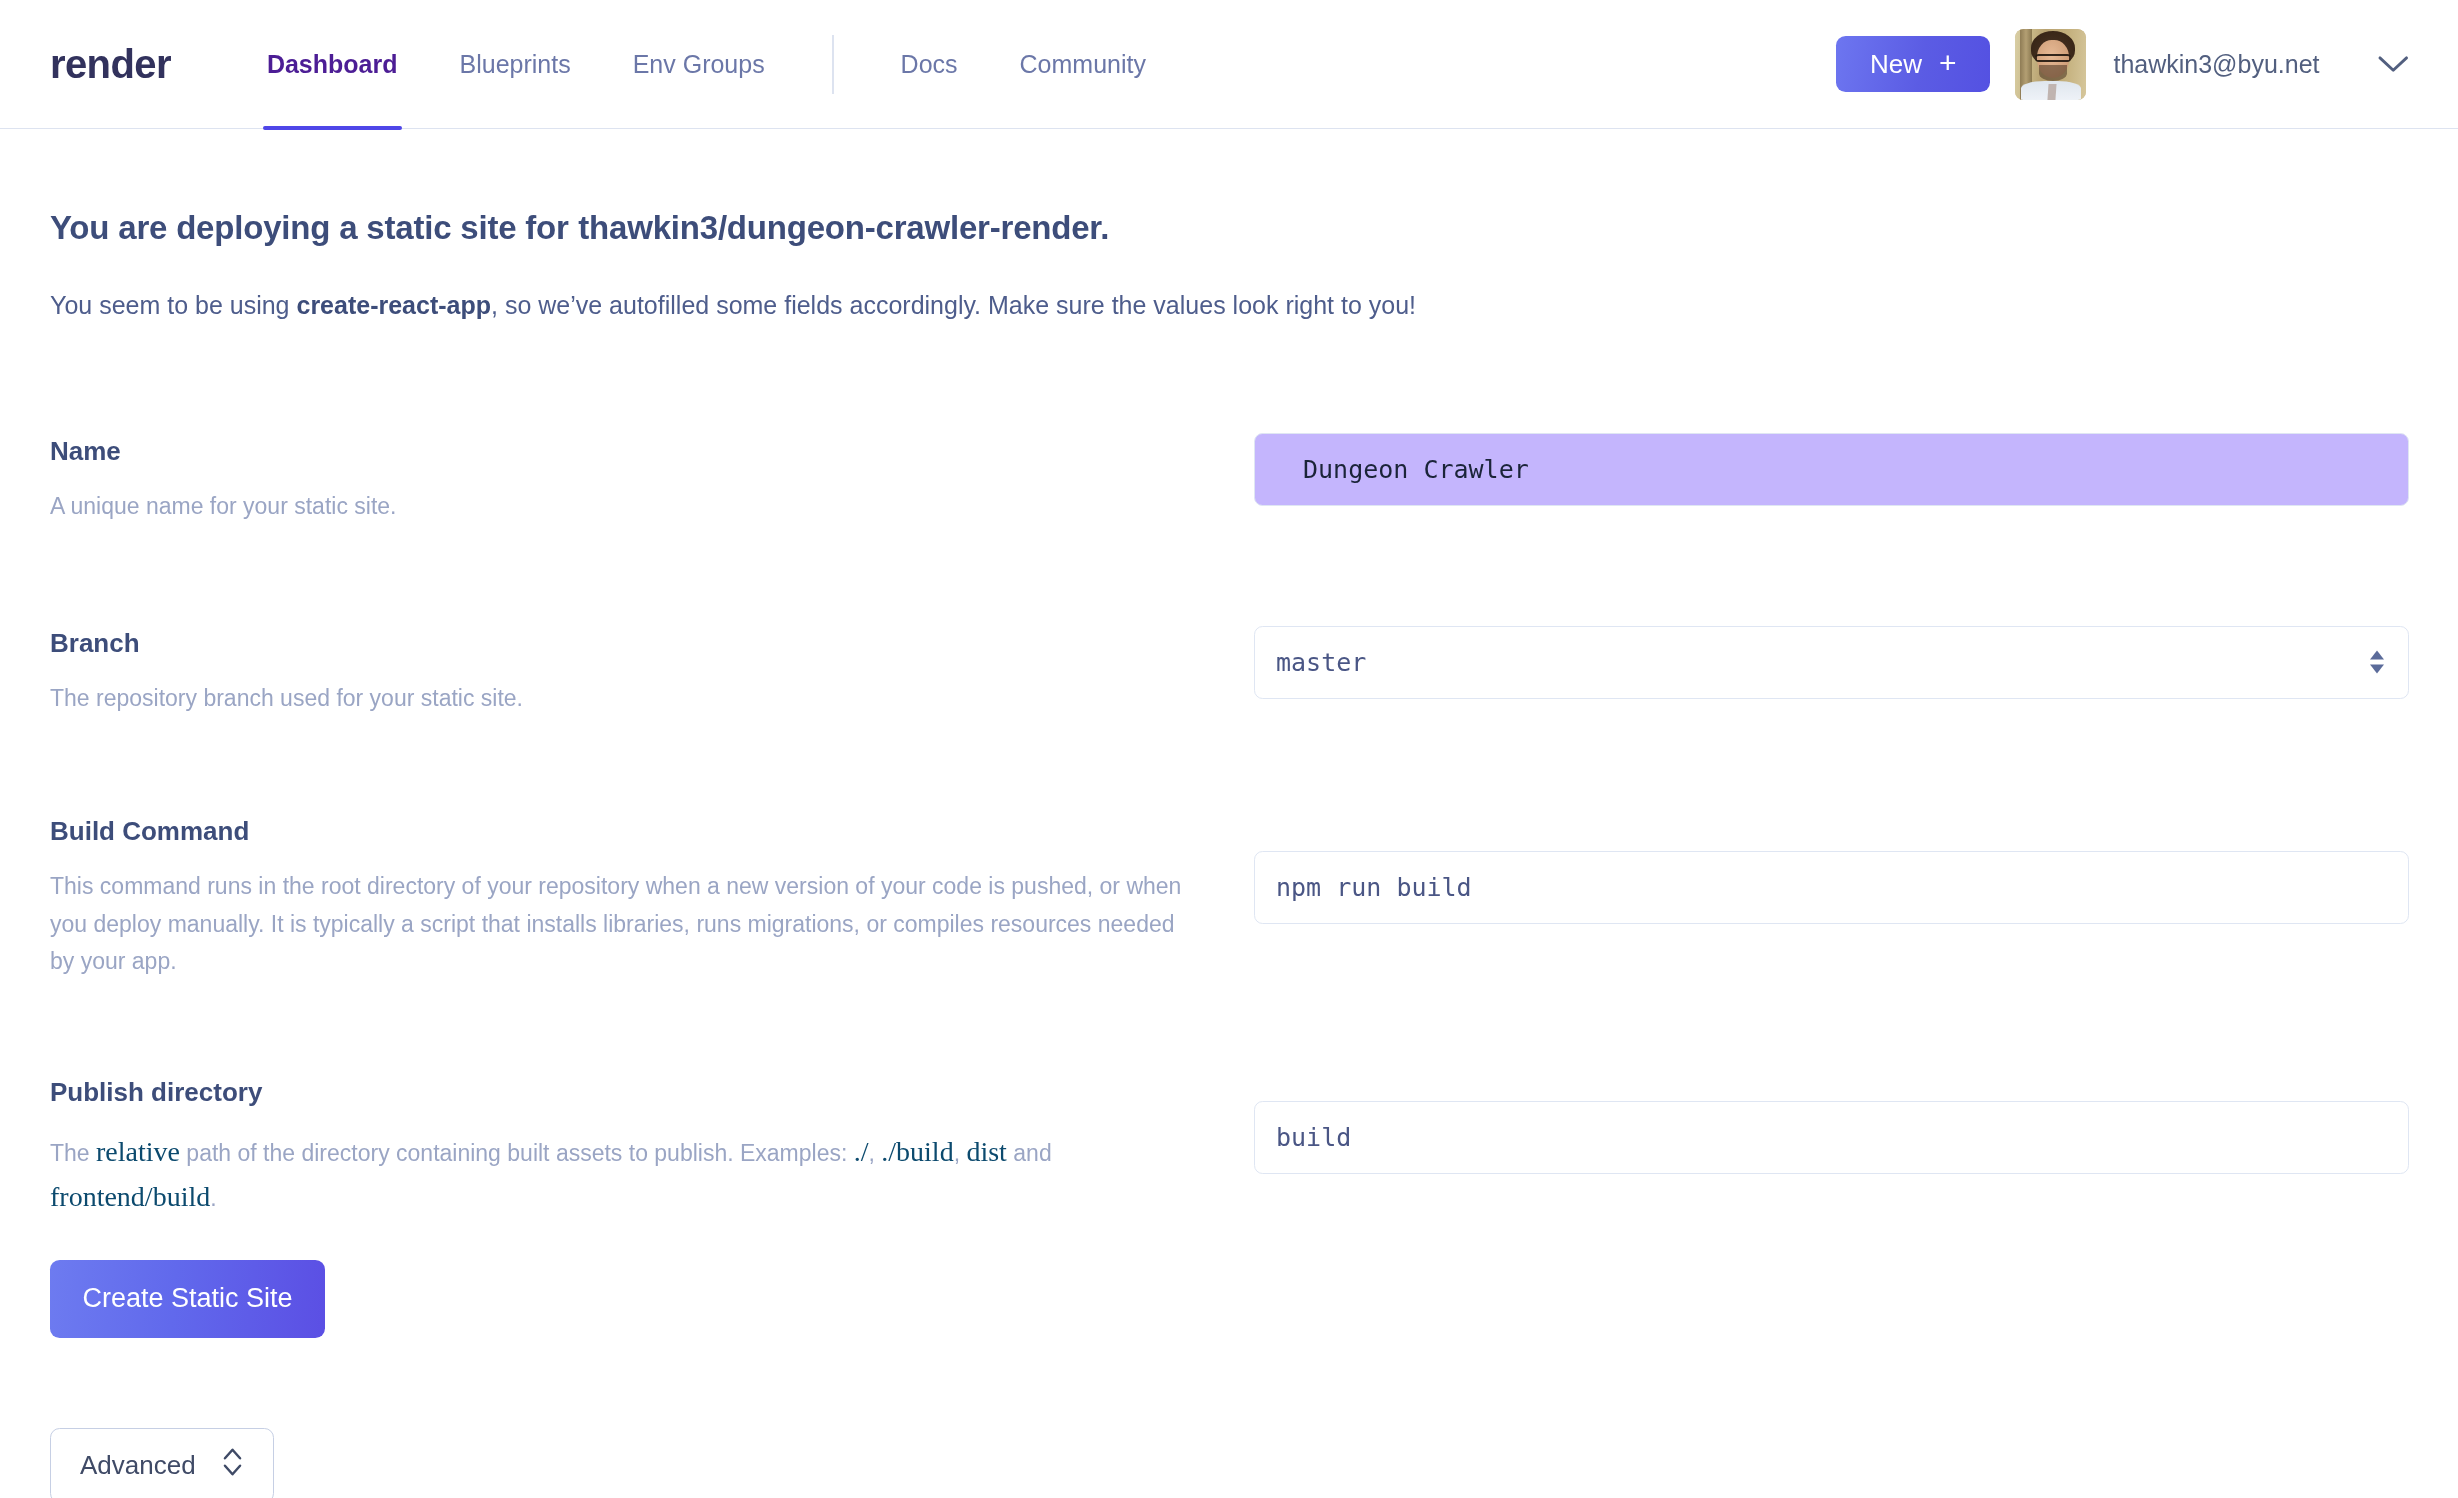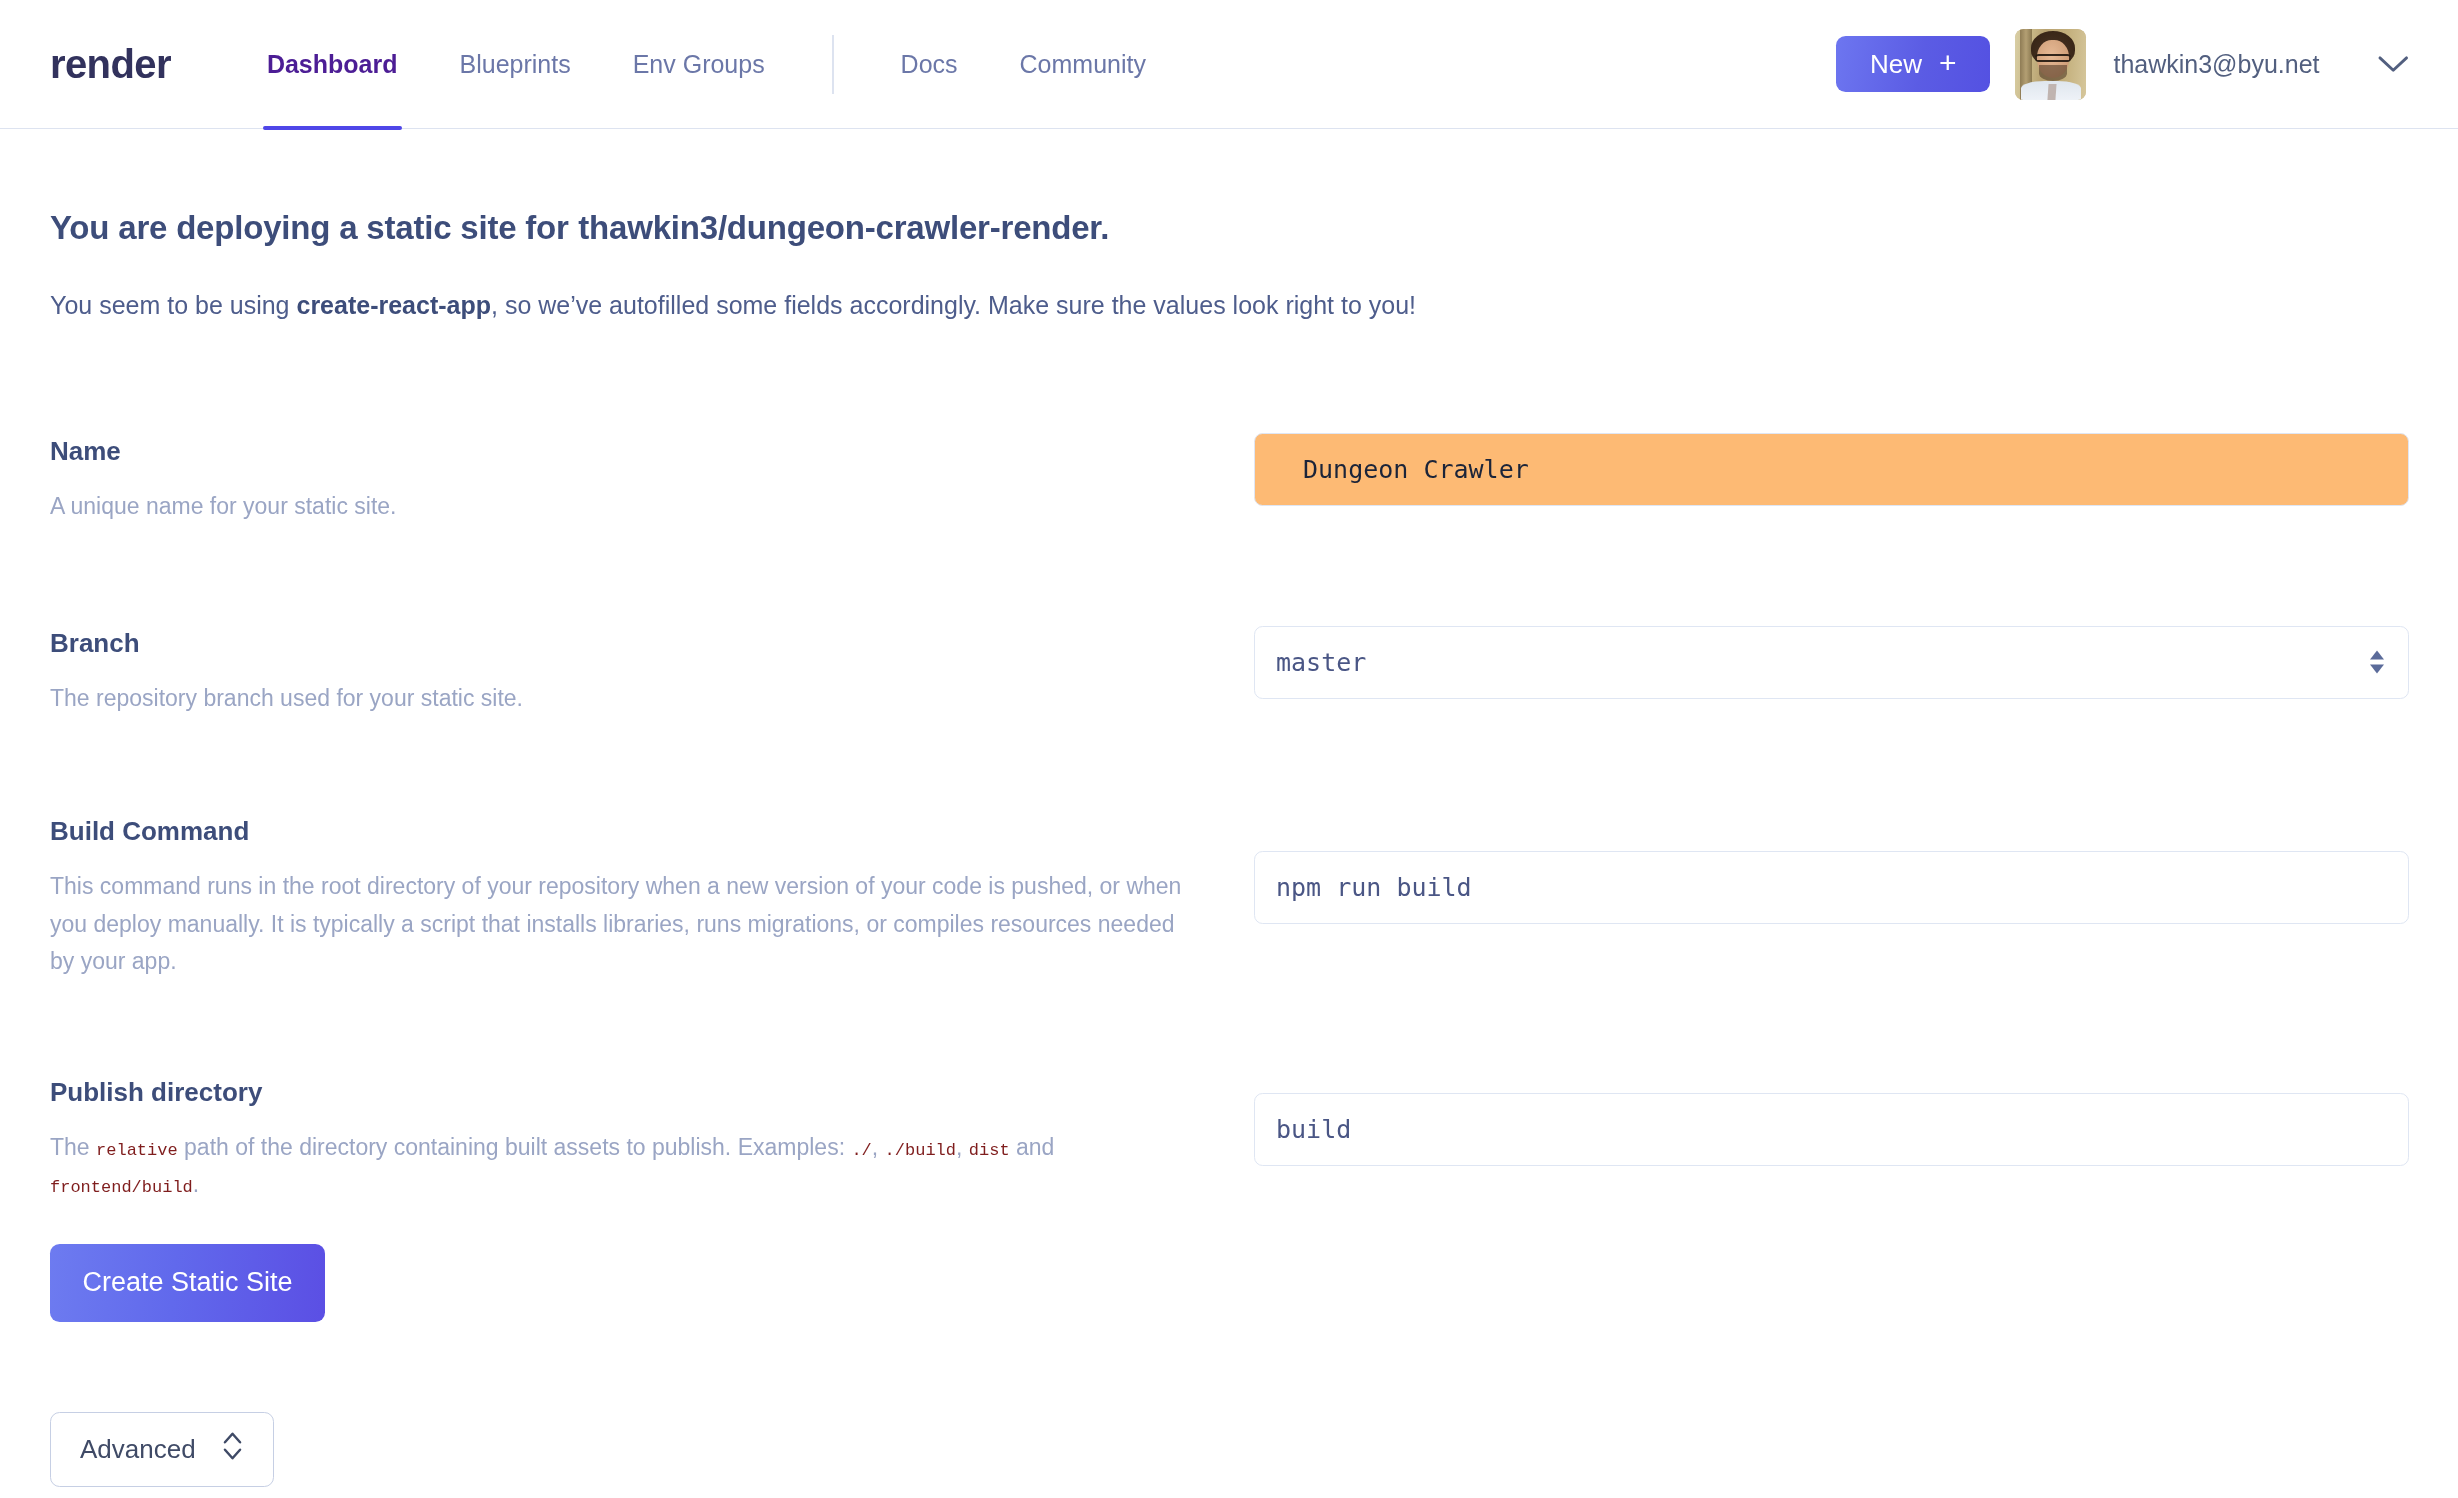--- a/index.html
+++ b/index.html
@@ -236,44 +236,44 @@
 
   .field-help {
     margin-top: 21px;
     font-size: 23px;
     line-height: 1.62;
     color: #9aa5c4;
     max-width: 1147px;
   }
 
   code {
-    font-family: Liberation Mono, monospace;
-    font-size: 17px;
-    color: #7f1d1d;
+    font-family: Liberation Serif, serif;
+    font-size: 28px;
+    color: #0c4a6e;
   }
 
   
   .text-input,
   .select-input {
     width: 1157px;
     height: 73px;
     border: 1.9px solid #dfe6f3;
     border-radius: 8.6px;
     background: #ffffff;
     font-family: "DejaVu Sans Mono", "Liberation Mono", monospace;
     font-size: 25px;
     color: #4a5685;
     padding: 0 21px;
     outline: none;
     display: flex;
     align-items: center;
   }
 
   .text-input.autofilled {
-    background: #fdba74;
+    background: #c4b5fd;
     color: #1b2439;
     padding-left: 48px;
   }
 
   .select-wrap {
     position: relative;
     width: 1157px;
   }
   .select-input {
     width: 100%;

